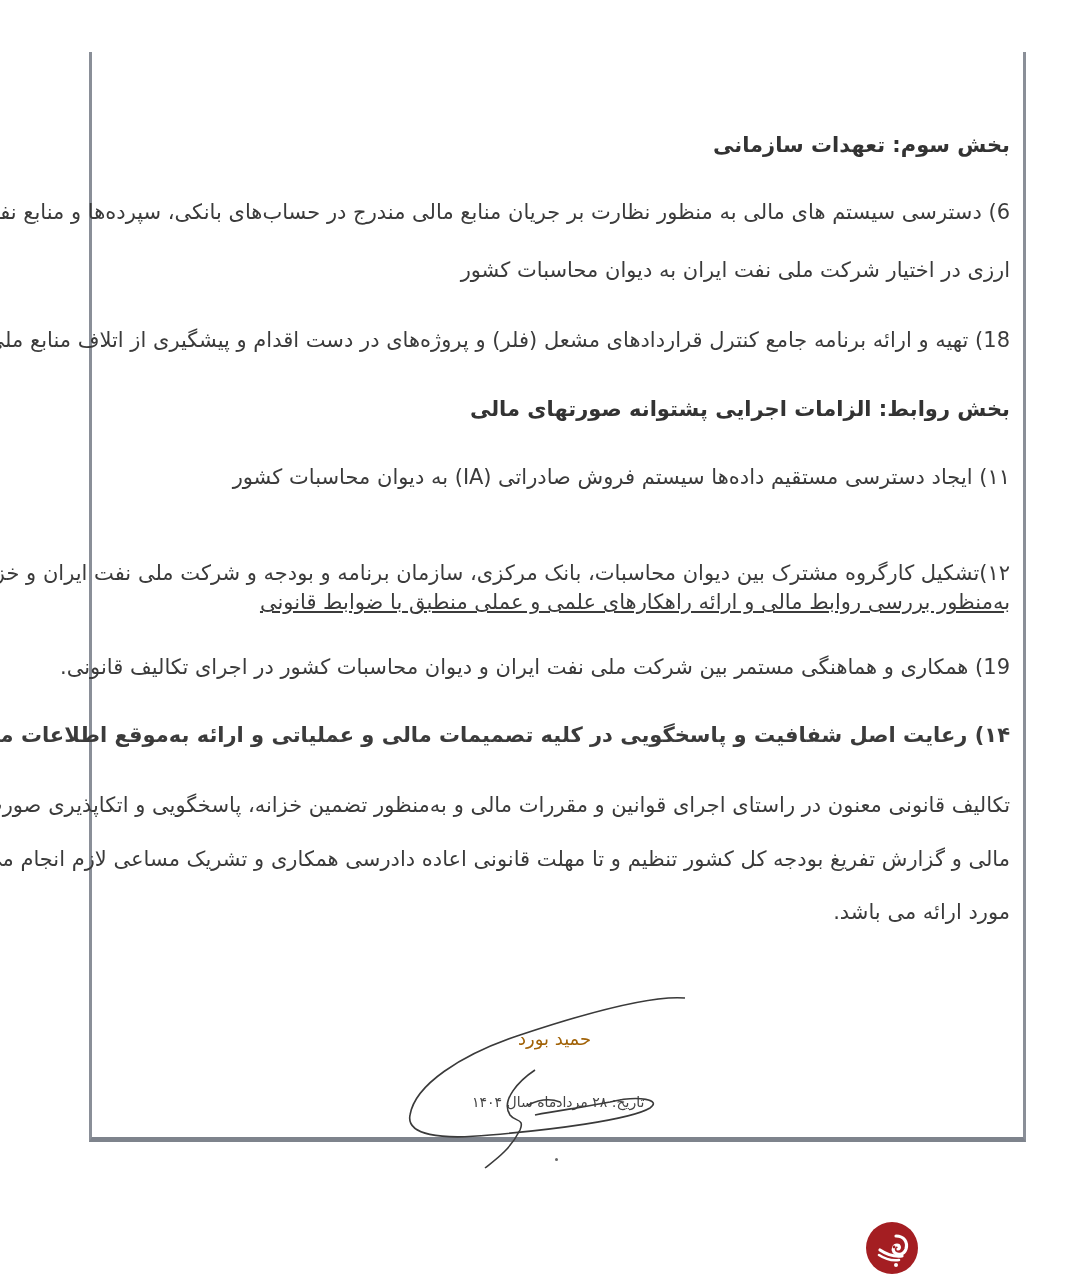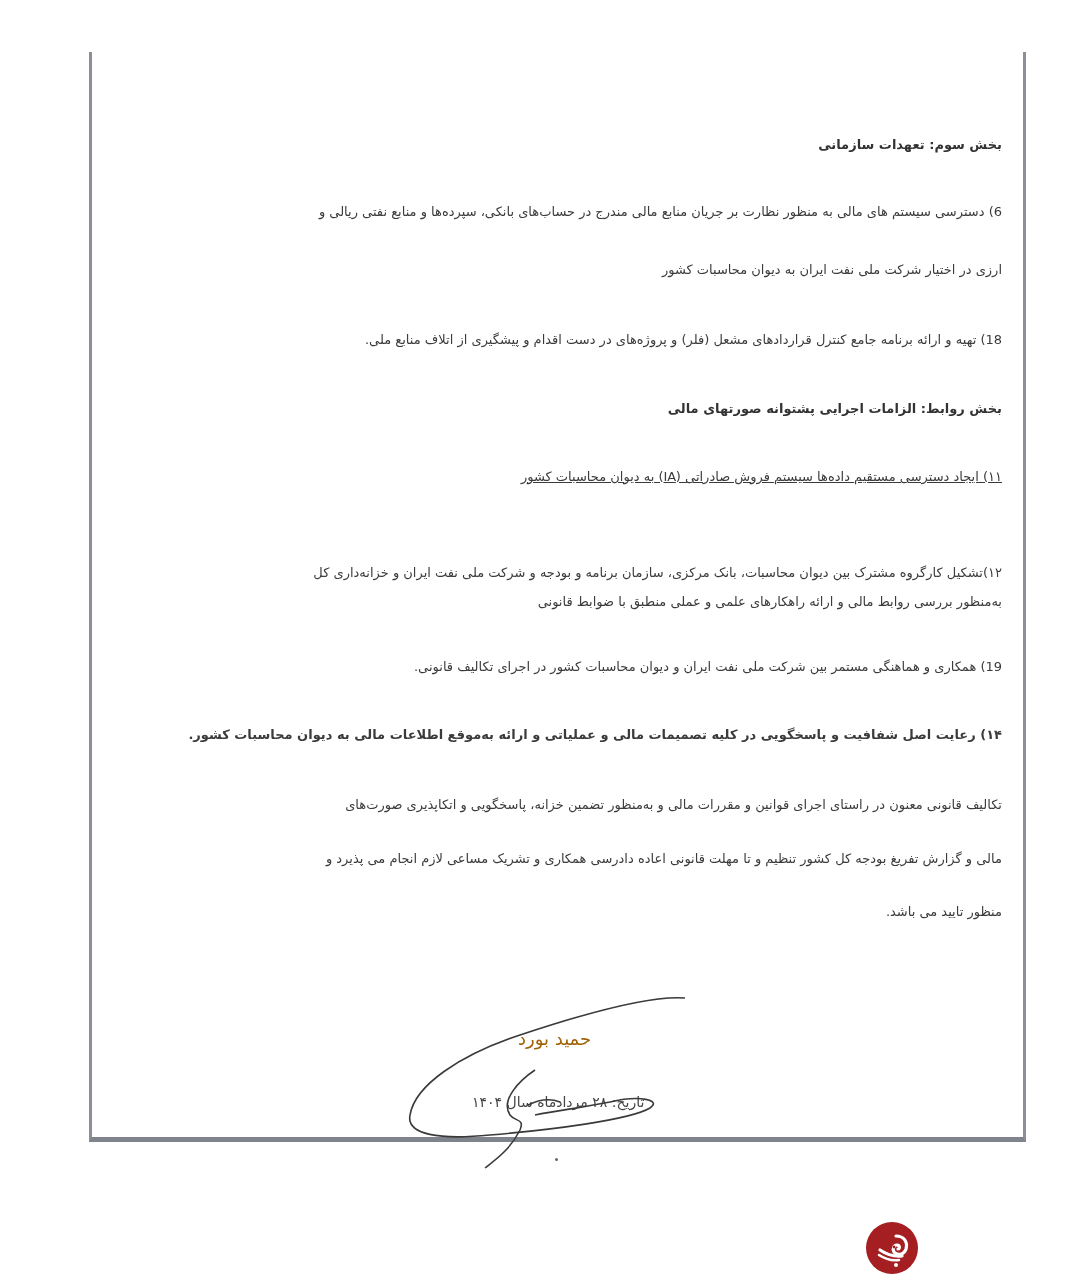--- a/index.html
+++ b/index.html
@@ -29,23 +29,23 @@
     .content {
       position: absolute;
       left: 100px;
       top: 0;
       width: 918px;
       direction: rtl;
       text-align: right;
     }
     .line {
       position: absolute;
-      right: 16px;
+      right: 8px;
       white-space: nowrap;
-      font-size: 13px;
+      font-size: 21px;
       line-height: 24px;
       color: #3b3b3b;
       letter-spacing: -0.2px;
     }
     .heading {
       font-weight: bold;
       color: #333;
     }
     .signature-block {
       position: absolute;
@@ -108,32 +108,32 @@
 <div class="content">
   <div class="line heading" style="top:133px;">بخش سوم: تعهدات سازمانی</div>
 
   <div class="line" style="top:200px;">6) دسترسی سیستم های مالی به منظور نظارت بر جریان منابع مالی مندرج در حساب‌های بانکی، سپرده‌ها و منابع نفتی ریالی و</div>
   <div class="line" style="top:258px;">ارزی در اختیار شرکت ملی نفت ایران به دیوان محاسبات کشور</div>
 
   <div class="line" style="top:328px;">18) تهیه و ارائه برنامه جامع کنترل قراردادهای مشعل (فلر) و پروژه‌های در دست اقدام و پیشگیری از اتلاف منابع ملی.</div>
 
   <div class="line heading" style="top:397px;">بخش روابط: الزامات اجرایی  پشتوانه صورتهای مالی</div>
 
-  <div class="line" style="top:465px;text-decoration:underline;">۱۱) ایجاد دسترسی مستقیم داده‌ها سیستم فروش صادراتی (IA) به  دیوان محاسبات کشور</div>
+  <div class="line" style="top:465px;">۱۱) ایجاد دسترسی مستقیم داده‌ها سیستم فروش صادراتی (IA) به  دیوان محاسبات کشور</div>
 
   <div class="line" style="top:533px;margin-top:28px;">۱۲)تشکیل کارگروه مشترک بین دیوان محاسبات، بانک مرکزی، سازمان برنامه و بودجه و شرکت ملی نفت ایران و خزانه‌داری کل</div>
-  <div class="line" style="top:590px;">به‌منظور بررسی روابط مالی و ارائه راهکارهای علمی و عملی منطبق با ضوابط قانونی</div>
+  <div class="line" style="top:590px;text-decoration:underline;">به‌منظور بررسی روابط مالی و ارائه راهکارهای علمی و عملی منطبق با ضوابط قانونی</div>
 
   <div class="line" style="top:655px;">19) همکاری و هماهنگی مستمر بین شرکت ملی نفت ایران و دیوان محاسبات کشور در اجرای تکالیف قانونی.</div>
 
   <div class="line" style="top:723px;font-weight:bold;">۱۴) رعایت اصل شفافیت و پاسخگویی در کلیه تصمیمات مالی و عملیاتی و ارائه به‌موقع اطلاعات مالی به دیوان محاسبات کشور.</div>
 
   <div class="line" style="top:793px;">تکالیف قانونی معنون در راستای اجرای قوانین و مقررات مالی و به‌منظور تضمین خزانه، پاسخگویی و اتکاپذیری صورت‌های</div>
   <div class="line" style="top:847px;">مالی و گزارش تفریغ بودجه کل کشور تنظیم و تا مهلت قانونی اعاده دادرسی همکاری و تشریک مساعی لازم انجام می پذیرد و</div>
-  <div class="line" style="top:900px;">منظور تایید می باشد.</div>
+  <div class="line" style="top:900px;">مورد ارائه می باشد.</div>
 </div>
 
 <div class="signature-block">
   <div class="signer-name">حمید بورد</div>
   <div class="date-line">تاریخ: ۲۸ مردادماه سال ۱۴۰۴</div>
   <svg class="sig-svg" viewBox="0 0 300 180">
     <path d="M285,8 C250,5 180,25 120,45 C60,65 15,95 10,125 C6,145 40,150 90,145 C150,140 230,130 250,118 C262,110 240,105 210,112 C180,118 160,120 135,125" fill="none" stroke="#3a3a3a" stroke-width="1.6"></path>
     <path d="M135,80 C120,90 100,110 110,125 C115,132 125,128 120,140 C110,160 95,170 85,178" fill="none" stroke="#3a3a3a" stroke-width="1.6"></path>
     <path d="M128,115 C138,110 150,108 160,112" fill="none" stroke="#3a3a3a" stroke-width="1.4"></path>
   </svg>

